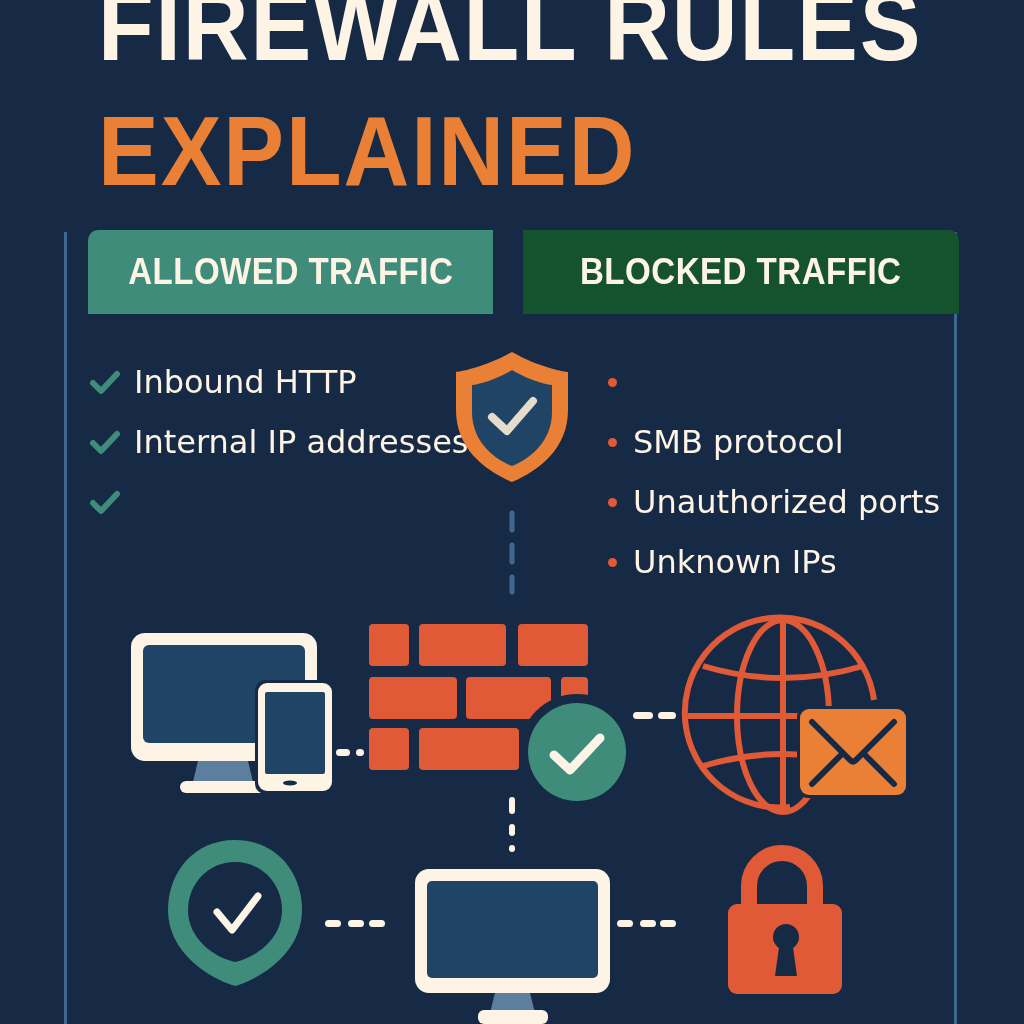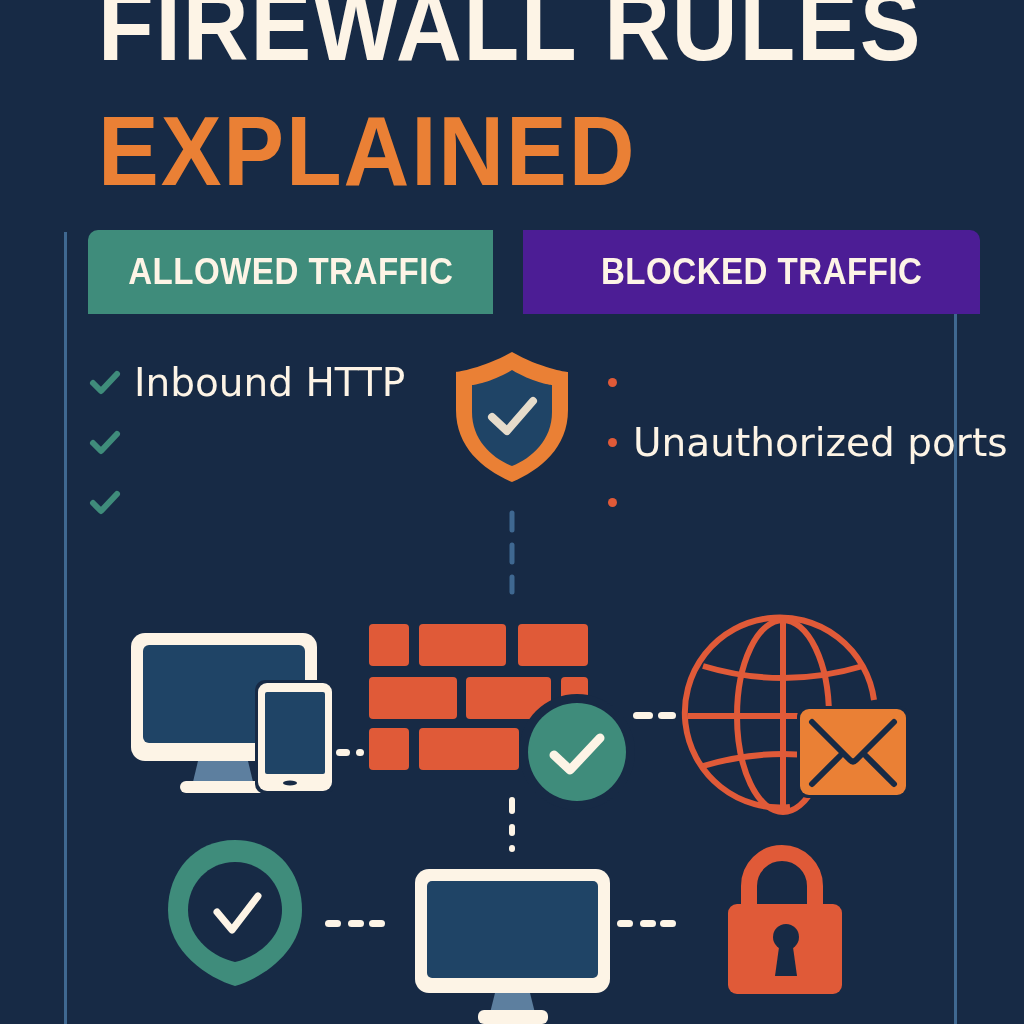--- a/index.html
+++ b/index.html
@@ -23,27 +23,27 @@
     border-left: 3px solid #3f6891; border-right: 3px solid #3f6891;
     box-sizing: border-box;
   }
   .tab {
     position: absolute; top: 230px; height: 84px;
     display: flex; align-items: center; justify-content: center;
     color: #fdf4e6; font-family: "Liberation Sans", sans-serif; font-weight: bold;
     font-size: 36px; letter-spacing: 0.5px;
   }
   .tab-allowed { left: 64px; width: 405px; background: #3f8c7b; border-radius: 10px 0 0 0; margin-left: 24px; }
-  .tab-blocked { left: 523px; width: 436px; background: #4c1d95; border-radius: 0 10px 0 0; padding-left: 21px; }
+  .tab-blocked { left: 523px; width: 436px; background: #14532d; border-radius: 0 10px 0 0; }
   .tab span { display: inline-block; transform: scaleX(0.92); }
 
   .list { position: absolute; margin: 0; padding: 0; list-style: none; }
   .list li {
     height: 60px; display: flex; align-items: center;
-    color: #fdf4e6; font-size: 39px; white-space: nowrap;
+    color: #fdf4e6; font-size: 32px; white-space: nowrap;
   }
   .list-allowed { left: 88px; top: 352px; }
   .list-blocked { left: 604px; top: 352px; }
   .check-mark { width: 34px; height: 34px; margin-right: 12px; display: inline-block; }
   .bullet-dot {
     width: 9px; height: 9px; border-radius: 50%; background: #e05a38;
     display: inline-block; margin-right: 16px; margin-left: 4px;
   }
   .icon { position: absolute; }
 </style>
@@ -66,38 +66,44 @@
   <li>
     <svg class="check-mark" viewBox="0 0 34 34">
         <path d="M5 18 L13 26 L29 9" fill="none" stroke="#3f8c7b" stroke-width="6" stroke-linecap="round" stroke-linejoin="round"></path>
       </svg>
     <span>Inbound HTTP</span>
   </li>
   <li>
     <svg class="check-mark" viewBox="0 0 34 34">
         <path d="M5 18 L13 26 L29 9" fill="none" stroke="#3f8c7b" stroke-width="6" stroke-linecap="round" stroke-linejoin="round"></path>
       </svg>
+    <span>Internal IP addresses</span>
   </li>
   <li>
     <svg class="check-mark" viewBox="0 0 34 34">
         <path d="M5 18 L13 26 L29 9" fill="none" stroke="#3f8c7b" stroke-width="6" stroke-linecap="round" stroke-linejoin="round"></path>
       </svg>
   </li>
 </ul>
 
 <ul class="list list-blocked">
   <li>
     <span class="bullet-dot"></span>
   </li>
   <li>
     <span class="bullet-dot"></span>
+    <span>SMB protocol</span>
+  </li>
+  <li>
+    <span class="bullet-dot"></span>
     <span>Unauthorized ports</span>
   </li>
   <li>
     <span class="bullet-dot"></span>
+    <span>Unknown IPs</span>
   </li>
 </ul>
 
 <svg class="icon" style="left:0;top:0" width="1024" height="1024" viewBox="0 0 1024 1024">
 
   <g>
     <path d="M512 352 C540 368 566 372 568 372 L568 410 C568 448 540 470 512 482 C484 470 456 448 456 410 L456 372 C458 372 484 368 512 352 Z" fill="#ea8035"></path>
     <path d="M512 370 C532 382 550 385 552 385 L552 412 C552 440 532 458 512 466 C492 458 472 440 472 412 L472 385 C474 385 492 382 512 370 Z" fill="#1f4466"></path>
     <path d="M492 417 L507 431 L533 401" fill="none" stroke="#e6dccb" stroke-width="8" stroke-linecap="round" stroke-linejoin="round"></path>
   </g>

